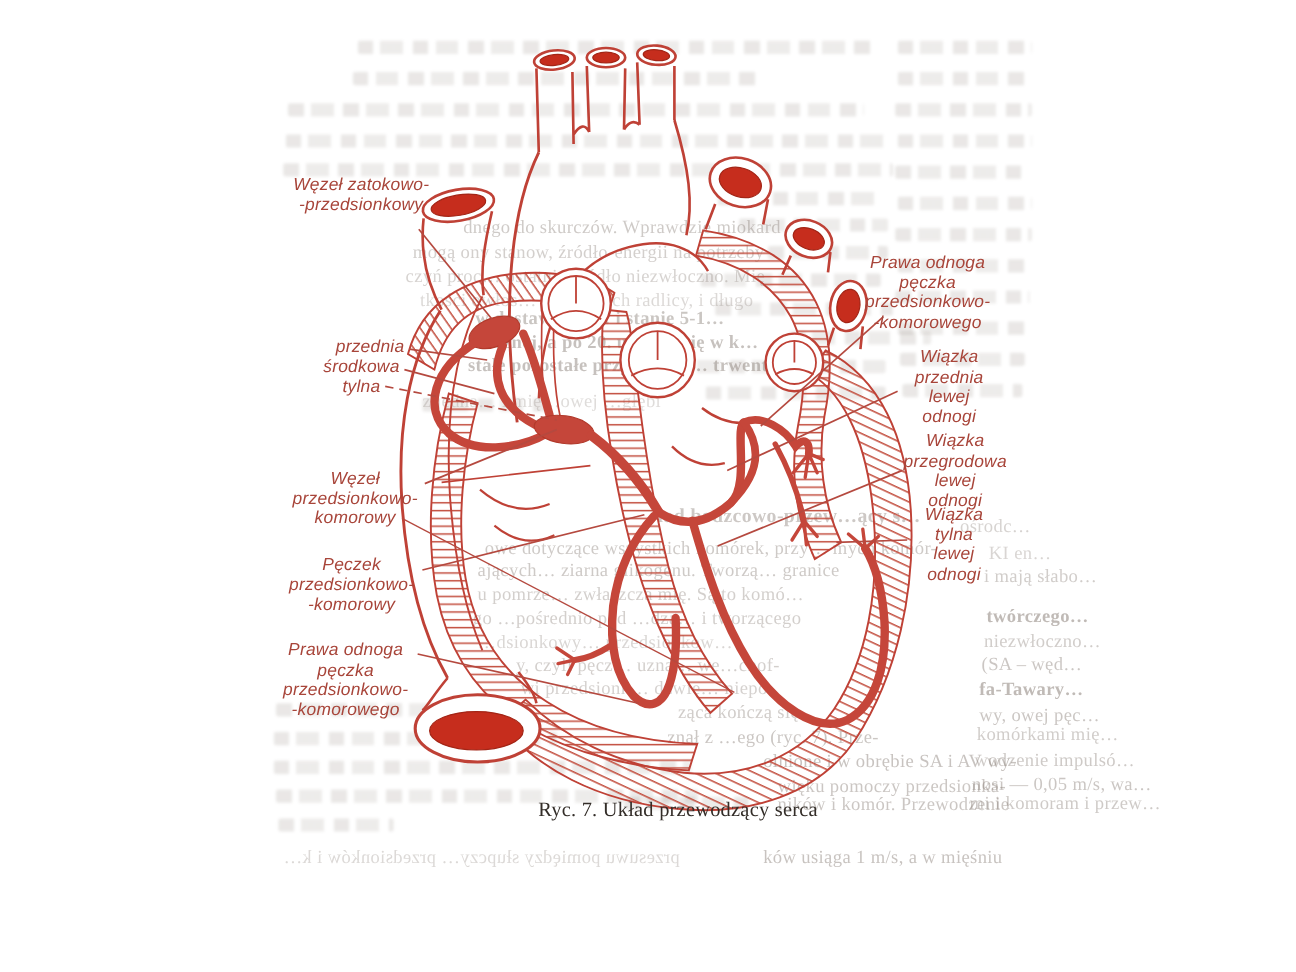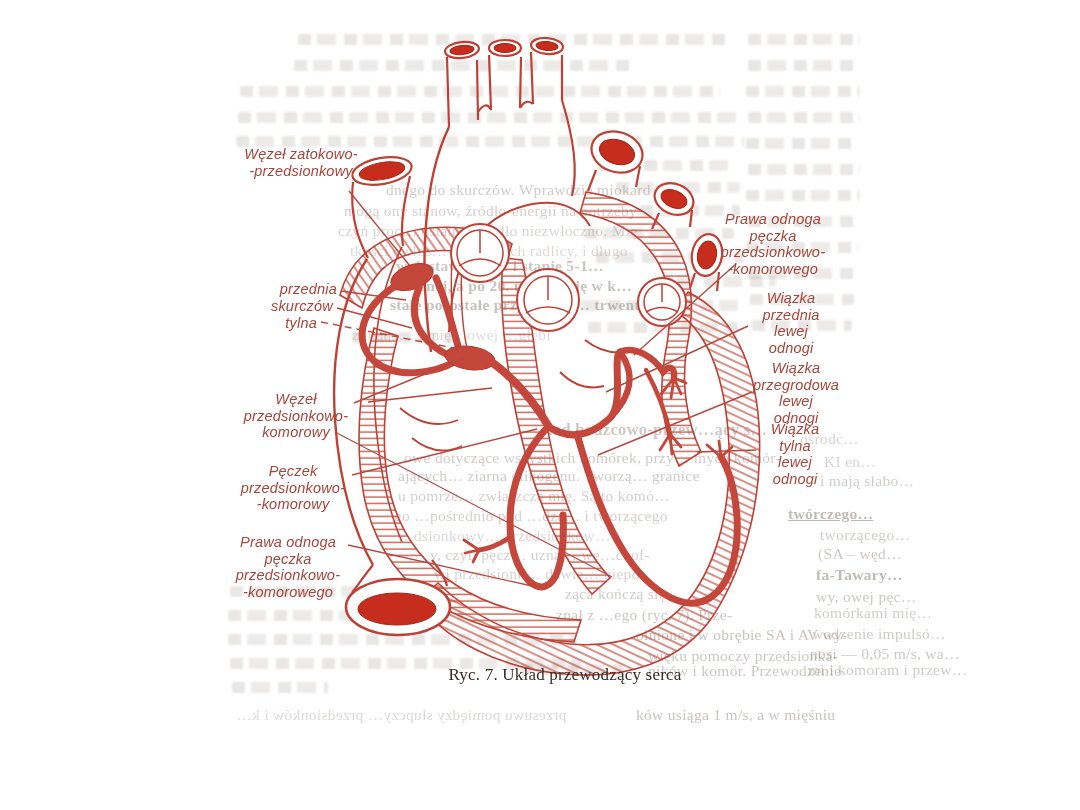--- a/index.html
+++ b/index.html
@@ -79,22 +79,22 @@
       <span class="frag" style="left: 565px; top: 585px; opacity: 0.4;">ząca kończą się</span>
       <span class="frag" style="left: 556px; top: 606px; opacity: 0.45;">znał z …ego (ryc. 7). Prze-</span>
       <span class="frag" style="left: 636px; top: 626px; opacity: 0.48;">olnione i w obrębie SA i AV wy-</span>
       <span class="frag" style="left: 648px; top: 647px; opacity: 0.45;">więku pomoczy przedsionka-</span>
       <span class="frag" style="left: 648px; top: 662px; opacity: 0.45;">ników i komór. Przewodzenie</span>
       <span class="frag" style="left: 636px; top: 706px; opacity: 0.48;">ków usiąga 1 m/s, a w mięśniu</span>
       <span class="frag m" style="left: 236px; top: 706px; opacity: 0.3;">przesuwu pomiędzy słupczy… przedsionków i k…</span>
       <span class="frag" style="left: 800px; top: 430px; opacity: 0.35;">ośrodc…</span>
       <span class="frag" style="left: 824px; top: 453px; opacity: 0.33;">KI en…</span>
       <span class="frag" style="left: 820px; top: 472px; opacity: 0.4;">i mają słabo…</span>
-      <span class="frag b" style="left: 788px; top: 505px; opacity: 0.5; text-decoration: underline;">twórczego…</span>
-      <span class="frag" style="left: 820px; top: 526px; opacity: 0.4;">tworzącego…</span>
+      <span class="frag b" style="left: 822px; top: 505px; opacity: 0.5;">twórczego…</span>
+      <span class="frag" style="left: 820px; top: 526px; opacity: 0.4;">niezwłoczno…</span>
       <span class="frag" style="left: 818px; top: 545px; opacity: 0.45;">(SA – węd…</span>
       <span class="frag b" style="left: 816px; top: 566px; opacity: 0.5;">fa-Tawary…</span>
       <span class="frag" style="left: 816px; top: 588px; opacity: 0.45;">wy, owej pęc…</span>
       <span class="frag" style="left: 814px; top: 604px; opacity: 0.4;">komórkami mię…</span>
       <span class="frag" style="left: 812px; top: 625px; opacity: 0.42;">wodzenie impulsó…</span>
       <span class="frag" style="left: 810px; top: 645px; opacity: 0.45;">nosi — 0,05 m/s, wa…</span>
       <span class="frag" style="left: 808px; top: 661px; opacity: 0.42;">mi i komoram i przew…</span>
     </div>
 
   <svg viewBox="0 0 1080 810">
@@ -222,21 +222,21 @@
       <line x1="748" y1="326" x2="606" y2="392"></line>
       <line x1="752" y1="392" x2="598" y2="455"></line>
       <line x1="756" y1="450" x2="697" y2="452"></line>
       <line x1="335" y1="432" x2="612" y2="577" stroke-width="1.1"></line>
     </g>
   </svg>
 
   <div class="lbl" style="left:211px;top:146px;width:180px">Węzeł zatokowo-
 -przedsionkowy</div>
   <div class="lbl r" style="left:237px;top:281px;width:100px">przednia</div>
-  <div class="lbl r" style="left:233px;top:298px;width:100px">skurczów</div>
+  <div class="lbl r" style="left:233px;top:298px;width:100px">środkowa</div>
   <div class="lbl r" style="left:217px;top:315px;width:100px">tylna</div>
   <div class="lbl" style="left:206px;top:391px;width:180px">Węzeł
 przedsionkowo-
 komorowy</div>
   <div class="lbl" style="left:203px;top:463px;width:180px">Pęczek
 przedsionkowo-
 -komorowy</div>
   <div class="lbl" style="left:198px;top:534px;width:180px">Prawa odnoga
 pęczka
 przedsionkowo-

